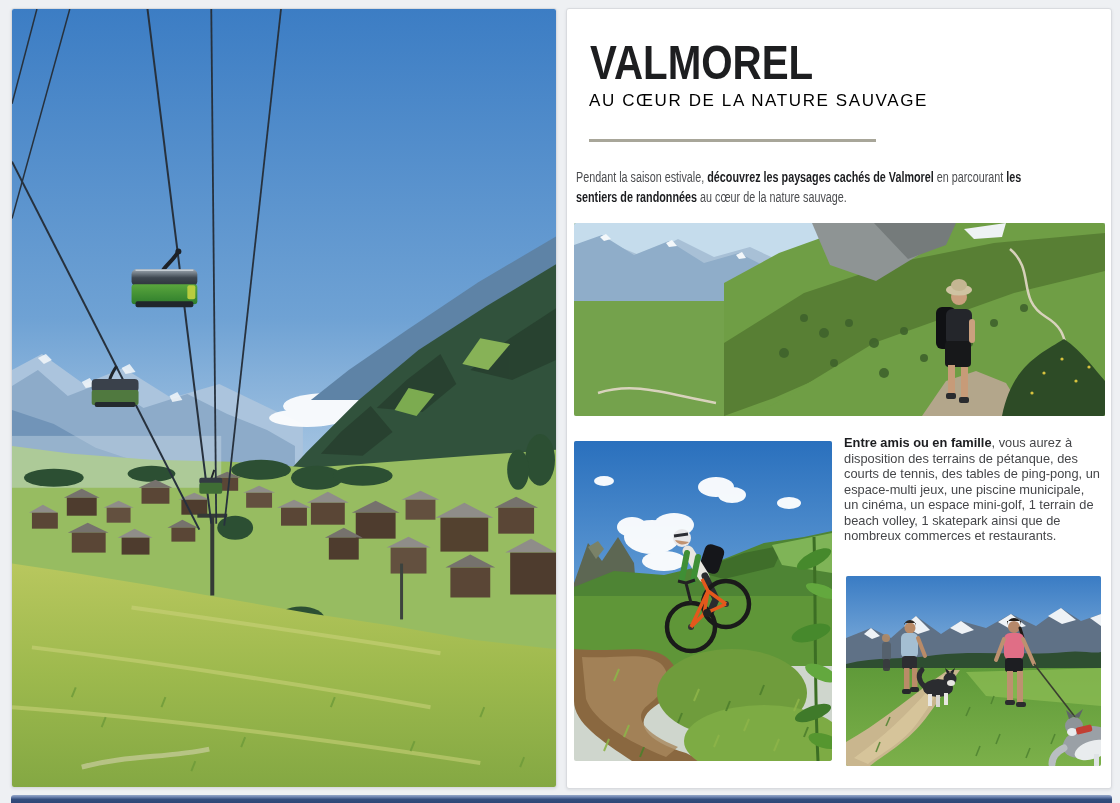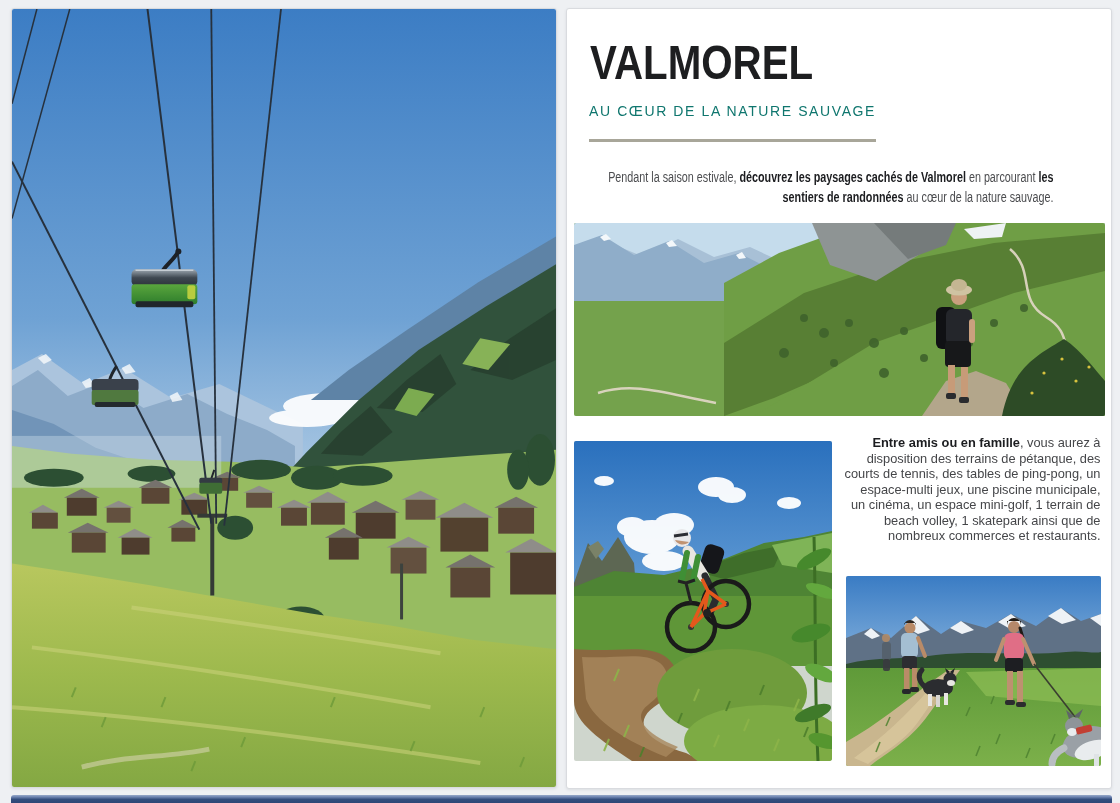--- a/index.html
+++ b/index.html
@@ -1,29 +1,29 @@
 <!DOCTYPE html>
 <html><head>
 <meta charset="utf-8">
 <style>
   * { margin:0; padding:0; box-sizing:border-box; }
   html,body { width:1120px; height:803px; }
   body { background:#eef0f3; font-family:"Liberation Sans","DejaVu Sans",sans-serif; overflow:hidden; }
   .stage { position:relative; width:1120px; height:803px; background:#eef0f3; }
 
   .page { position:absolute; top:8px; background:#fff; border:1px solid #d9dbdf; border-radius:3px;
-          box-shadow:0 1px 3px rgba(40,50,70,.10); overflow:hidden;text-align:right; }
+          box-shadow:0 1px 3px rgba(40,50,70,.10); overflow:hidden; }
   .page-left  { left:11px;  width:546px; height:780px; }
   .page-right { left:566px; width:546px; height:781px; }
   .page svg.fill { display:block; width:100%; height:100%; }
 
   
   .title { position:absolute; left:23px; top:28px; font-size:48px; line-height:52px; font-weight:bold;
            color:#1d1e20; letter-spacing:0; transform:scaleX(.84); transform-origin:0 0; white-space:nowrap; }
-  .subtitle { position:absolute; left:22px; top:94px; font-size:14px; letter-spacing:1.6px; color:#0f766e;
+  .subtitle { position:absolute; left:22px; top:82px; font-size:17px; letter-spacing:1.6px; color:#000000;
               white-space:nowrap; }
   .divider { position:absolute; left:22px; top:130px; width:287px; height:3px; background:#a8a699; }
   .intro { position:absolute; left:9px; top:158px; width:620px; transform:scaleX(.77); transform-origin:0 0;
            font-size:14px; line-height:20px; color:#4b4c4f; }
   .intro strong, .activities strong { color:#1c1d20; }
   .activities { position:absolute; left:277px; top:426px; width:270px; transform:scaleX(.95);
                 transform-origin:0 0; font-size:13.5px; line-height:15.5px; color:#454649; }
   .photo { position:absolute; overflow:hidden; border-radius:2px; background:#cfd6cd; }
   .photo-panorama { left:7px;  top:214px; width:531px; height:193px; }
   .photo-bike     { left:7px;  top:432px; width:258px; height:320px; }

